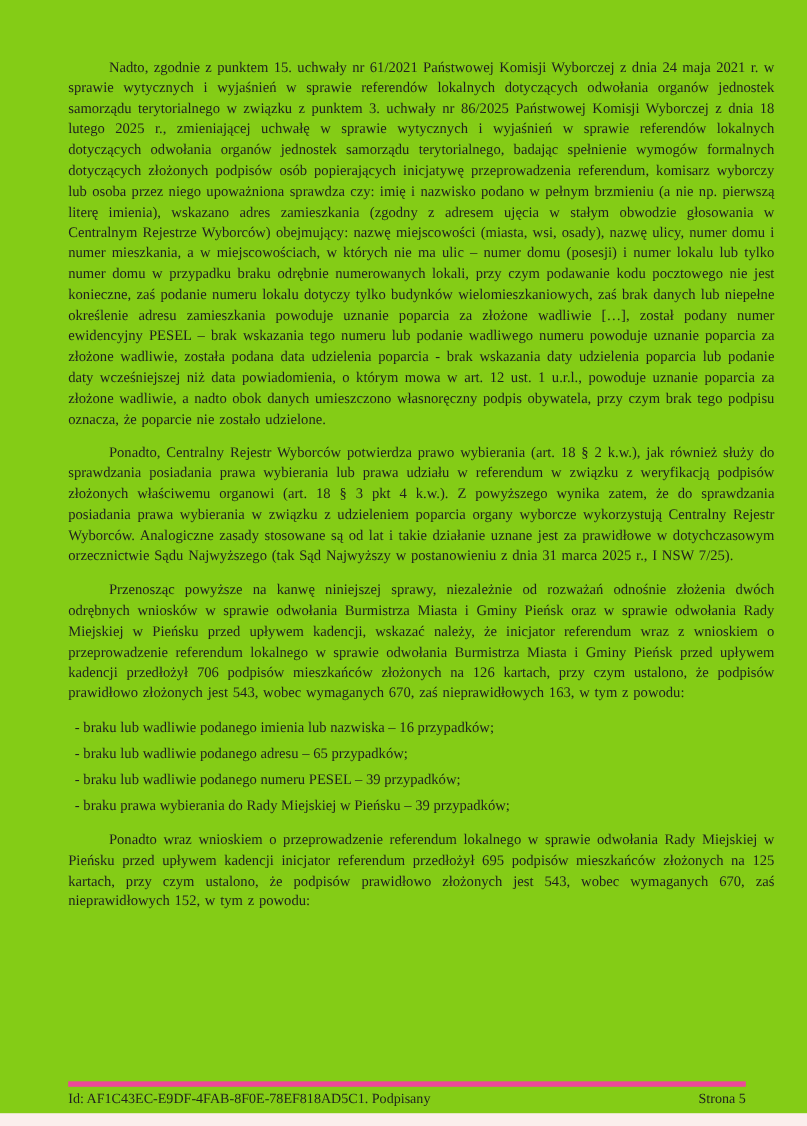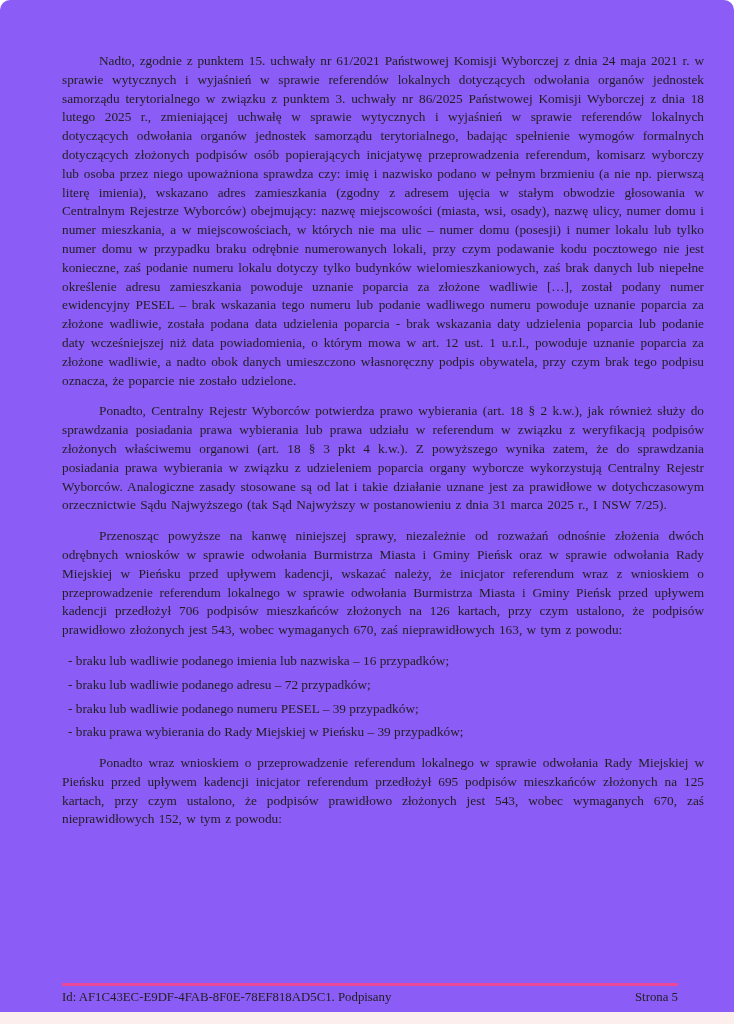--- a/index.html
+++ b/index.html
@@ -11,22 +11,21 @@
     height: 1024px;
     position: relative;
     background: #ffffff;
     overflow: hidden;
     font-family: "Liberation Serif", "DejaVu Serif", serif;
     color: #1f1f1f;
   }
   .page {
     position: absolute;
     inset: 0;
-    background: #8b5cf6;
-    border-radius: 10px;
+    background: #84cc16;
   }
   .content {
     position: absolute;
     top: 52px;
     left: 62px;
     width: 642px;
     font-size: 13.3px;
     line-height: 18.8px;
   }
   .para {
@@ -42,21 +41,21 @@
     margin: 5px 0;
     padding-left: 6px;
     text-align: left;
     white-space: nowrap;
   }
   .footer {
     position: absolute;
     top: 983px;
     left: 62px;
     width: 616px;
-    border-top: 3px solid #ec4899;
+    border-top: 5px solid #ec4899;
     padding-top: 4px;
     display: flex;
     justify-content: space-between;
     align-items: baseline;
     font-size: 12.8px;
     line-height: 15px;
   }
   .scan-band {
     position: absolute;
     left: 0;
@@ -74,21 +73,21 @@
   <div class="content">
 
     <p class="para">Nadto, zgodnie z punktem 15. uchwały nr 61/2021 Państwowej Komisji Wyborczej z dnia 24 maja 2021 r. w sprawie wytycznych i wyjaśnień w sprawie referendów lokalnych dotyczących odwołania organów jednostek samorządu terytorialnego w związku z punktem 3. uchwały nr 86/2025 Państwowej Komisji Wyborczej z dnia 18 lutego 2025 r., zmieniającej uchwałę w sprawie wytycznych i wyjaśnień w sprawie referendów lokalnych dotyczących odwołania organów jednostek samorządu terytorialnego, badając spełnienie wymogów formalnych dotyczących złożonych podpisów osób popierających inicjatywę przeprowadzenia referendum, komisarz wyborczy lub osoba przez niego upoważniona sprawdza czy: imię i nazwisko podano w pełnym brzmieniu (a nie np. pierwszą literę imienia), wskazano adres zamieszkania (zgodny z adresem ujęcia w stałym obwodzie głosowania w Centralnym Rejestrze Wyborców) obejmujący: nazwę miejscowości (miasta, wsi, osady), nazwę ulicy, numer domu i numer mieszkania, a w miejscowościach, w których nie ma ulic – numer domu (posesji) i numer lokalu lub tylko numer domu w przypadku braku odrębnie numerowanych lokali, przy czym podawanie kodu pocztowego nie jest konieczne, zaś podanie numeru lokalu dotyczy tylko budynków wielomieszkaniowych, zaś brak danych lub niepełne określenie adresu zamieszkania powoduje uznanie poparcia za złożone wadliwie […], został podany numer ewidencyjny PESEL – brak wskazania tego numeru lub podanie wadliwego numeru powoduje uznanie poparcia za złożone wadliwie, została podana data udzielenia poparcia - brak wskazania daty udzielenia poparcia lub podanie daty wcześniejszej niż data powiadomienia, o którym mowa w art. 12 ust. 1 u.r.l., powoduje uznanie poparcia za złożone wadliwie, a nadto obok danych umieszczono własnoręczny podpis obywatela, przy czym brak tego podpisu oznacza, że poparcie nie zostało udzielone.</p>
 
     <p class="para">Ponadto, Centralny Rejestr Wyborców potwierdza prawo wybierania (art. 18 § 2 k.w.), jak również służy do sprawdzania posiadania prawa wybierania lub prawa udziału w referendum w związku z weryfikacją podpisów złożonych właściwemu organowi (art. 18 § 3 pkt 4 k.w.). Z powyższego wynika zatem, że do sprawdzania posiadania prawa wybierania w związku z udzieleniem poparcia organy wyborcze wykorzystują Centralny Rejestr Wyborców. Analogiczne zasady stosowane są od lat i takie działanie uznane jest za prawidłowe w dotychczasowym orzecznictwie Sądu Najwyższego (tak Sąd Najwyższy w postanowieniu z dnia 31 marca 2025 r., I NSW 7/25).</p>
 
     <p class="para">Przenosząc powyższe na kanwę niniejszej sprawy, niezależnie od rozważań odnośnie złożenia dwóch odrębnych wniosków w sprawie odwołania Burmistrza Miasta i Gminy Pieńsk oraz w sprawie odwołania Rady Miejskiej w Pieńsku przed upływem kadencji, wskazać należy, że inicjator referendum wraz z wnioskiem o przeprowadzenie referendum lokalnego w sprawie odwołania Burmistrza Miasta i Gminy Pieńsk przed upływem kadencji przedłożył 706 podpisów mieszkańców złożonych na 126 kartach, przy czym ustalono, że podpisów prawidłowo złożonych jest 543, wobec wymaganych 670, zaś nieprawidłowych 163, w tym z powodu:</p>
 
     <div class="reason-list">
       <div class="list-item">- braku lub wadliwie podanego imienia lub nazwiska – 16 przypadków;</div>
-      <div class="list-item">- braku lub wadliwie podanego adresu – 72 przypadków;</div>
+      <div class="list-item">- braku lub wadliwie podanego adresu – 65 przypadków;</div>
       <div class="list-item">- braku lub wadliwie podanego numeru PESEL – 39 przypadków;</div>
       <div class="list-item">- braku prawa wybierania do Rady Miejskiej w Pieńsku – 39 przypadków;</div>
     </div>
 
     <p class="para">Ponadto wraz wnioskiem o przeprowadzenie referendum lokalnego w sprawie odwołania Rady Miejskiej w Pieńsku przed upływem kadencji inicjator referendum przedłożył 695 podpisów mieszkańców złożonych na 125 kartach, przy czym ustalono, że podpisów prawidłowo złożonych jest 543, wobec wymaganych 670, zaś nieprawidłowych 152, w tym z powodu:</p>
 
 
   </div>
 
   <div class="footer">

